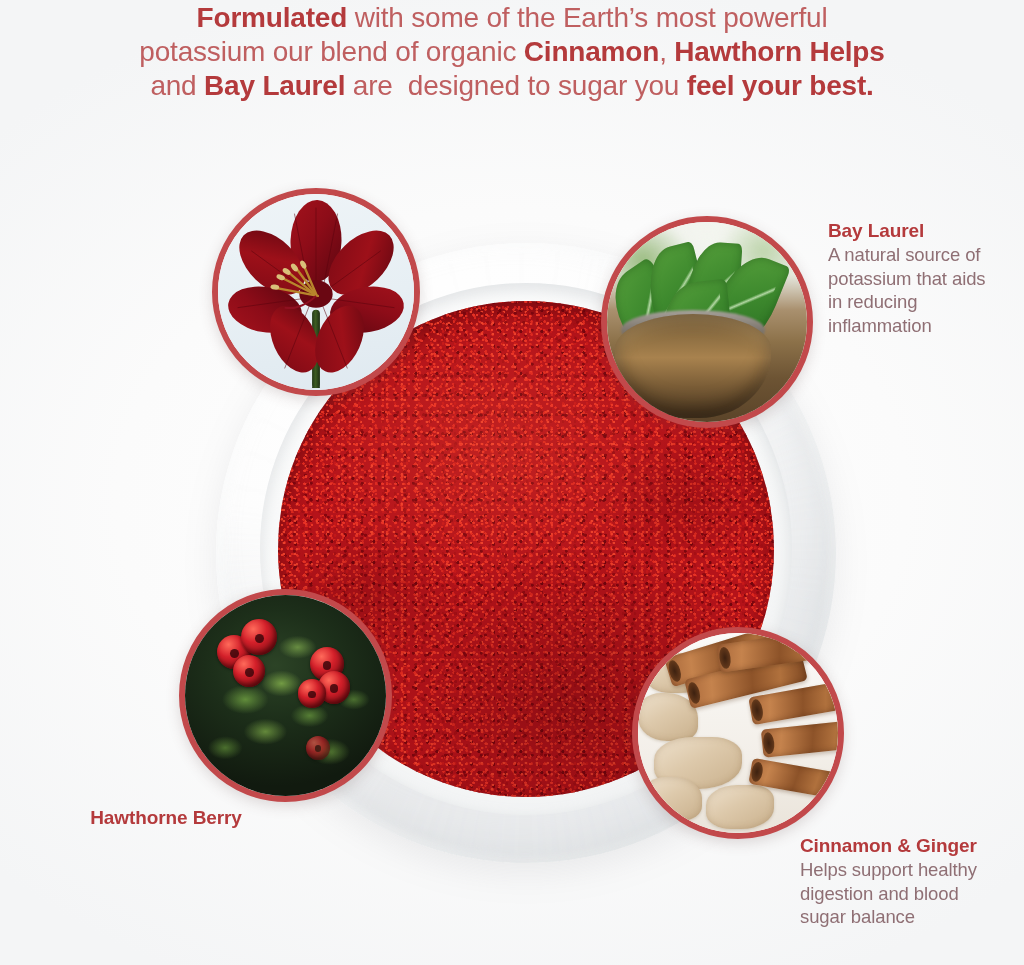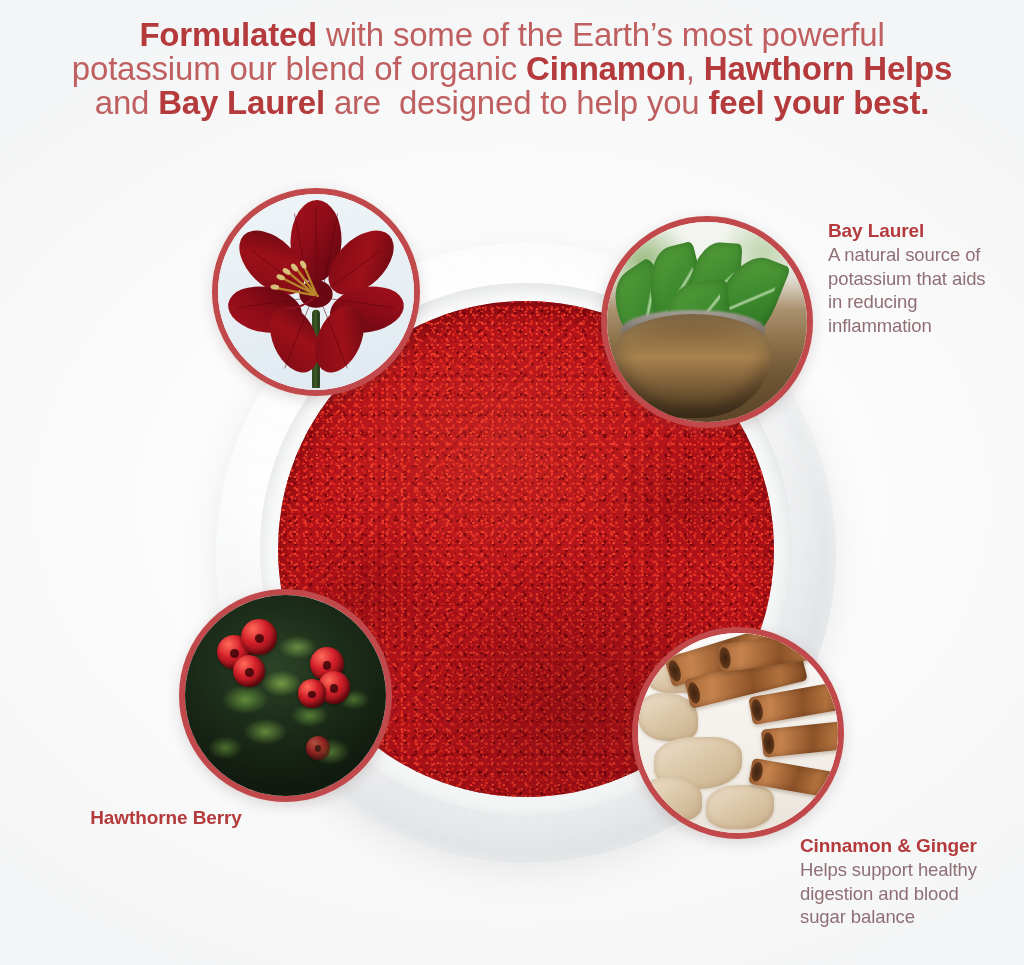--- a/index.html
+++ b/index.html
@@ -14,23 +14,23 @@
 
   
   .bg-wash {
     position:absolute; inset:0;
     background:
       radial-gradient(ellipse 70% 55% at 50% 52%, #ffffff 0%, #fbfbfb 55%, #f4f5f6 100%);
   }
 
   
   .headline {
-    position:absolute; top:18px; left:0; width:1024px;
+    position:absolute; top:1px; left:0; width:1024px;
     text-align:center;
-    font-size:33px;
+    font-size:28px;
     line-height:34px;
     letter-spacing:-0.2px;
     color:#bf5f60;
     font-weight:400;
     white-space:pre-wrap;
   }
   .headline b { font-weight:700; color:#b43a3c; }
 
   
   .bowl-wrap {
@@ -238,21 +238,21 @@
   .l-hawthorn { left:46px;  top:806px; width:240px; text-align:center; }
   .l-cinnamon { left:800px; top:834px; width:230px; text-align:left; }
 </style>
 </head>
 <body>
 
 <div class="stage">
 
   <div class="bg-wash"></div>
 
-  <div class="headline"><b>Formulated</b><span> with some of the Earth’s most powerful</span><br><span>potassium our blend of organic </span><b>Cinnamon</b><span>, </span><b>Hawthorn Helps</b><br><span>and </span><b>Bay Laurel</b><span> are  designed to help you </span><b>feel your best.</b></div>
+  <div class="headline"><b>Formulated</b><span> with some of the Earth’s most powerful</span><br><span>potassium our blend of organic </span><b>Cinnamon</b><span>, </span><b>Hawthorn Helps</b><br><span>and </span><b>Bay Laurel</b><span> are  designed to sugar you </span><b>feel your best.</b></div>
 
   <div class="bowl-wrap">
     <div class="bowl-outer"></div>
     <div class="bowl-rim-shade"></div>
     <div class="bowl-inner-lip"></div>
     <div class="powder"></div>
   </div>
 
   <div class="circ c-hibiscus">
     <div class="photo ph-hib">

